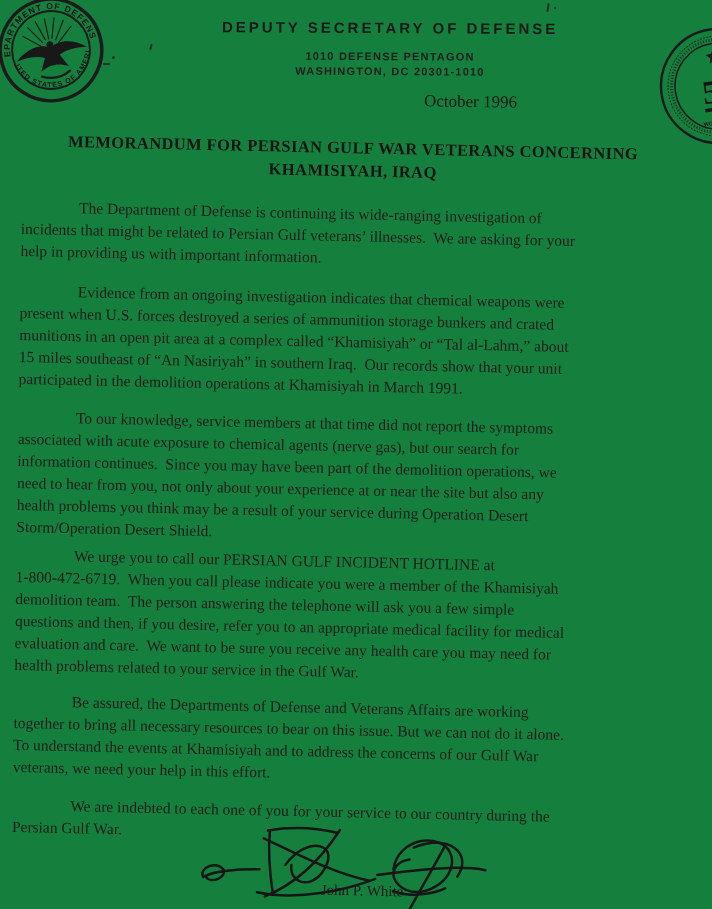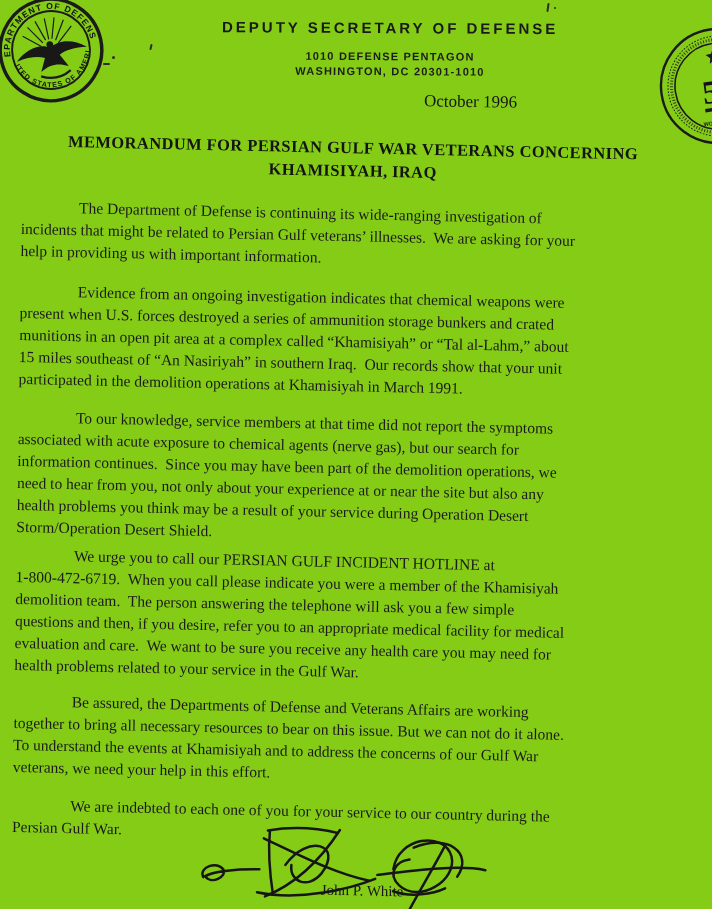--- a/index.html
+++ b/index.html
@@ -1,18 +1,18 @@
 <!DOCTYPE html>
 <html><head>
 <meta charset="utf-8">
 <style>
   html,body{margin:0;padding:0;background:#e8e8e8;}
   .page{
     position:relative;width:712px;height:909px;margin:0 auto;
-    background:#84cc16;overflow:hidden;
+    background:#15803d;overflow:hidden;
     font-family:"Liberation Serif","DejaVu Serif",serif;
     color:#1a1a1a;
   }
   
   .letterhead{position:absolute;left:0;top:0;width:100%;height:130px;transform:rotate(.3deg);}
   .office{
     position:absolute;left:180px;top:19px;width:420px;text-align:center;
     font-family:"Liberation Sans","DejaVu Sans",sans-serif;
     font-size:15px;font-weight:700;letter-spacing:3px;color:#191919;
   }

